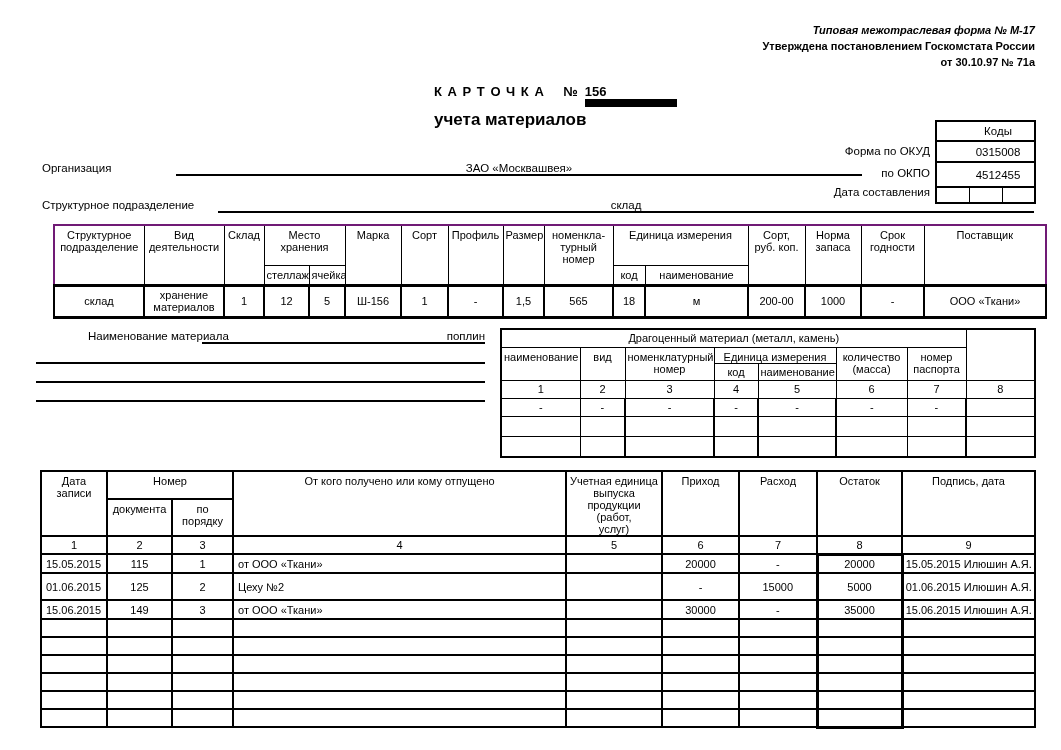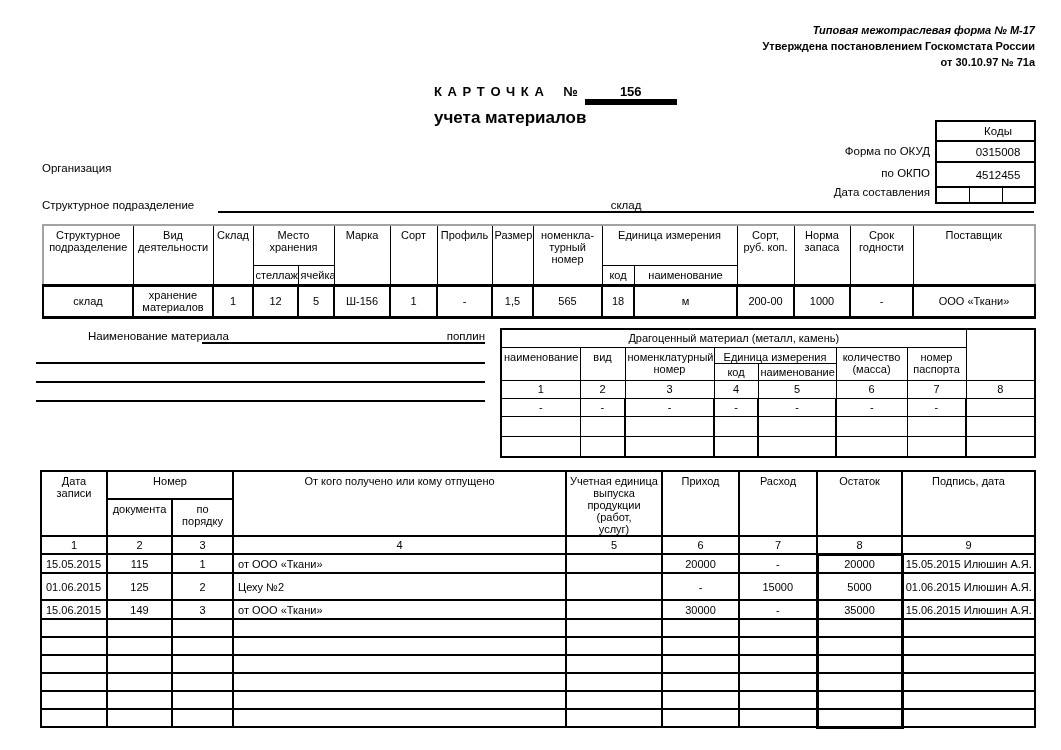--- a/index.html
+++ b/index.html
@@ -7,40 +7,40 @@
   body { font-family: "Liberation Sans", sans-serif; color:#000; }
   .page { position:relative; width:1061px; height:750px; background:#ffffff; overflow:hidden; }
 
   
   .notes { position:absolute; top:22px; right:26px; text-align:right; font-size:11px; font-weight:bold; line-height:16px; }
   .notes .it { font-style:italic; }
 
   
   .title-block { position:absolute; left:434px; top:84px; font-weight:bold; font-size:13px; }
   .title-main { white-space:pre; letter-spacing:1px; }
-  .title-num { display:inline-block; width:92px; margin-left:6px; border-bottom:6px solid #000000; text-align:center; letter-spacing:0; }
+  .title-num { display:inline-block; width:92px; margin-left:6px; border-bottom:8px solid #000000; text-align:left; letter-spacing:0; }
   .title-sub { margin-top:3px; font-size:17px; }
 
   
   .codes-label { position:absolute; width:230px; text-align:right; font-size:11.5px; }
   table.codes { position:absolute; left:935px; top:120px; width:99px; border-collapse:collapse; table-layout:fixed; border:2px solid #000; }
   table.codes td { border:1px solid #000; font-size:11.5px; text-align:center; vertical-align:middle;padding-left:25px; }
   table.codes td.val { border:2px solid #000; }
 
   
   .fieldline { position:absolute; border-bottom:2px solid #000; font-size:11.5px; text-align:center; height:15px; line-height:15px; }
   .fieldlabel { position:absolute; font-size:11.5px; }
   .ruleline { position:absolute; border-top:2px solid #000; height:0; }
 
   
   table.form { border-collapse:collapse; table-layout:fixed; position:absolute; }
   table.form td { border:1px solid #000; font-size:11px; text-align:center; vertical-align:middle; white-space:pre-line; overflow:hidden; padding:0 2px; }
   table.form td.hdr { vertical-align:top; padding-top:3px; }
 
-  table.main { left:42px; top:224px; width:992px; border:2px solid #a3a3a3; }
+  table.main { left:53px; top:224px; width:992px; border:2px solid #701a75; }
   table.main tr.data td { border:2px solid #000; border-top:3px solid #000; border-bottom:3px solid #000; }
 
   table.precious { left:500px; top:328px; width:534px; border:2px solid #000; }
   table.precious td.tl { border-left:2px solid #000; }
   table.precious td.tb { border-bottom:2px solid #000; }
 
   table.ledger { left:40px; top:470px; width:994px; border:2px solid #000; }
   table.ledger td { border:2px solid #000; }
   table.ledger td.left { text-align:left; padding-left:4px; }
   table.ledger td.balbox { border-left:3px solid #000; border-right:3px solid #000; }
@@ -86,20 +86,21 @@
         </tr>
     <tr style="height:16px">
           <td></td>
           <td></td>
           <td></td>
         </tr>
   </tbody>
     </table>
 
   <div class="fieldlabel" style="left:42px; top:162px;">Организация</div>
+  <div class="fieldline" style="left:176px; top:161px; width:686px;">ЗАО «Москвашвея»</div>
 
   <div class="fieldlabel" style="left:42px; top:199px;">Структурное подразделение</div>
   <div class="fieldline" style="left:218px; top:198px; width:816px;">склад</div>
 
   <table class="form main">
     <colgroup>
       <col style="width:90px">
         <col style="width:80px">
         <col style="width:40px">
         <col style="width:45px">

